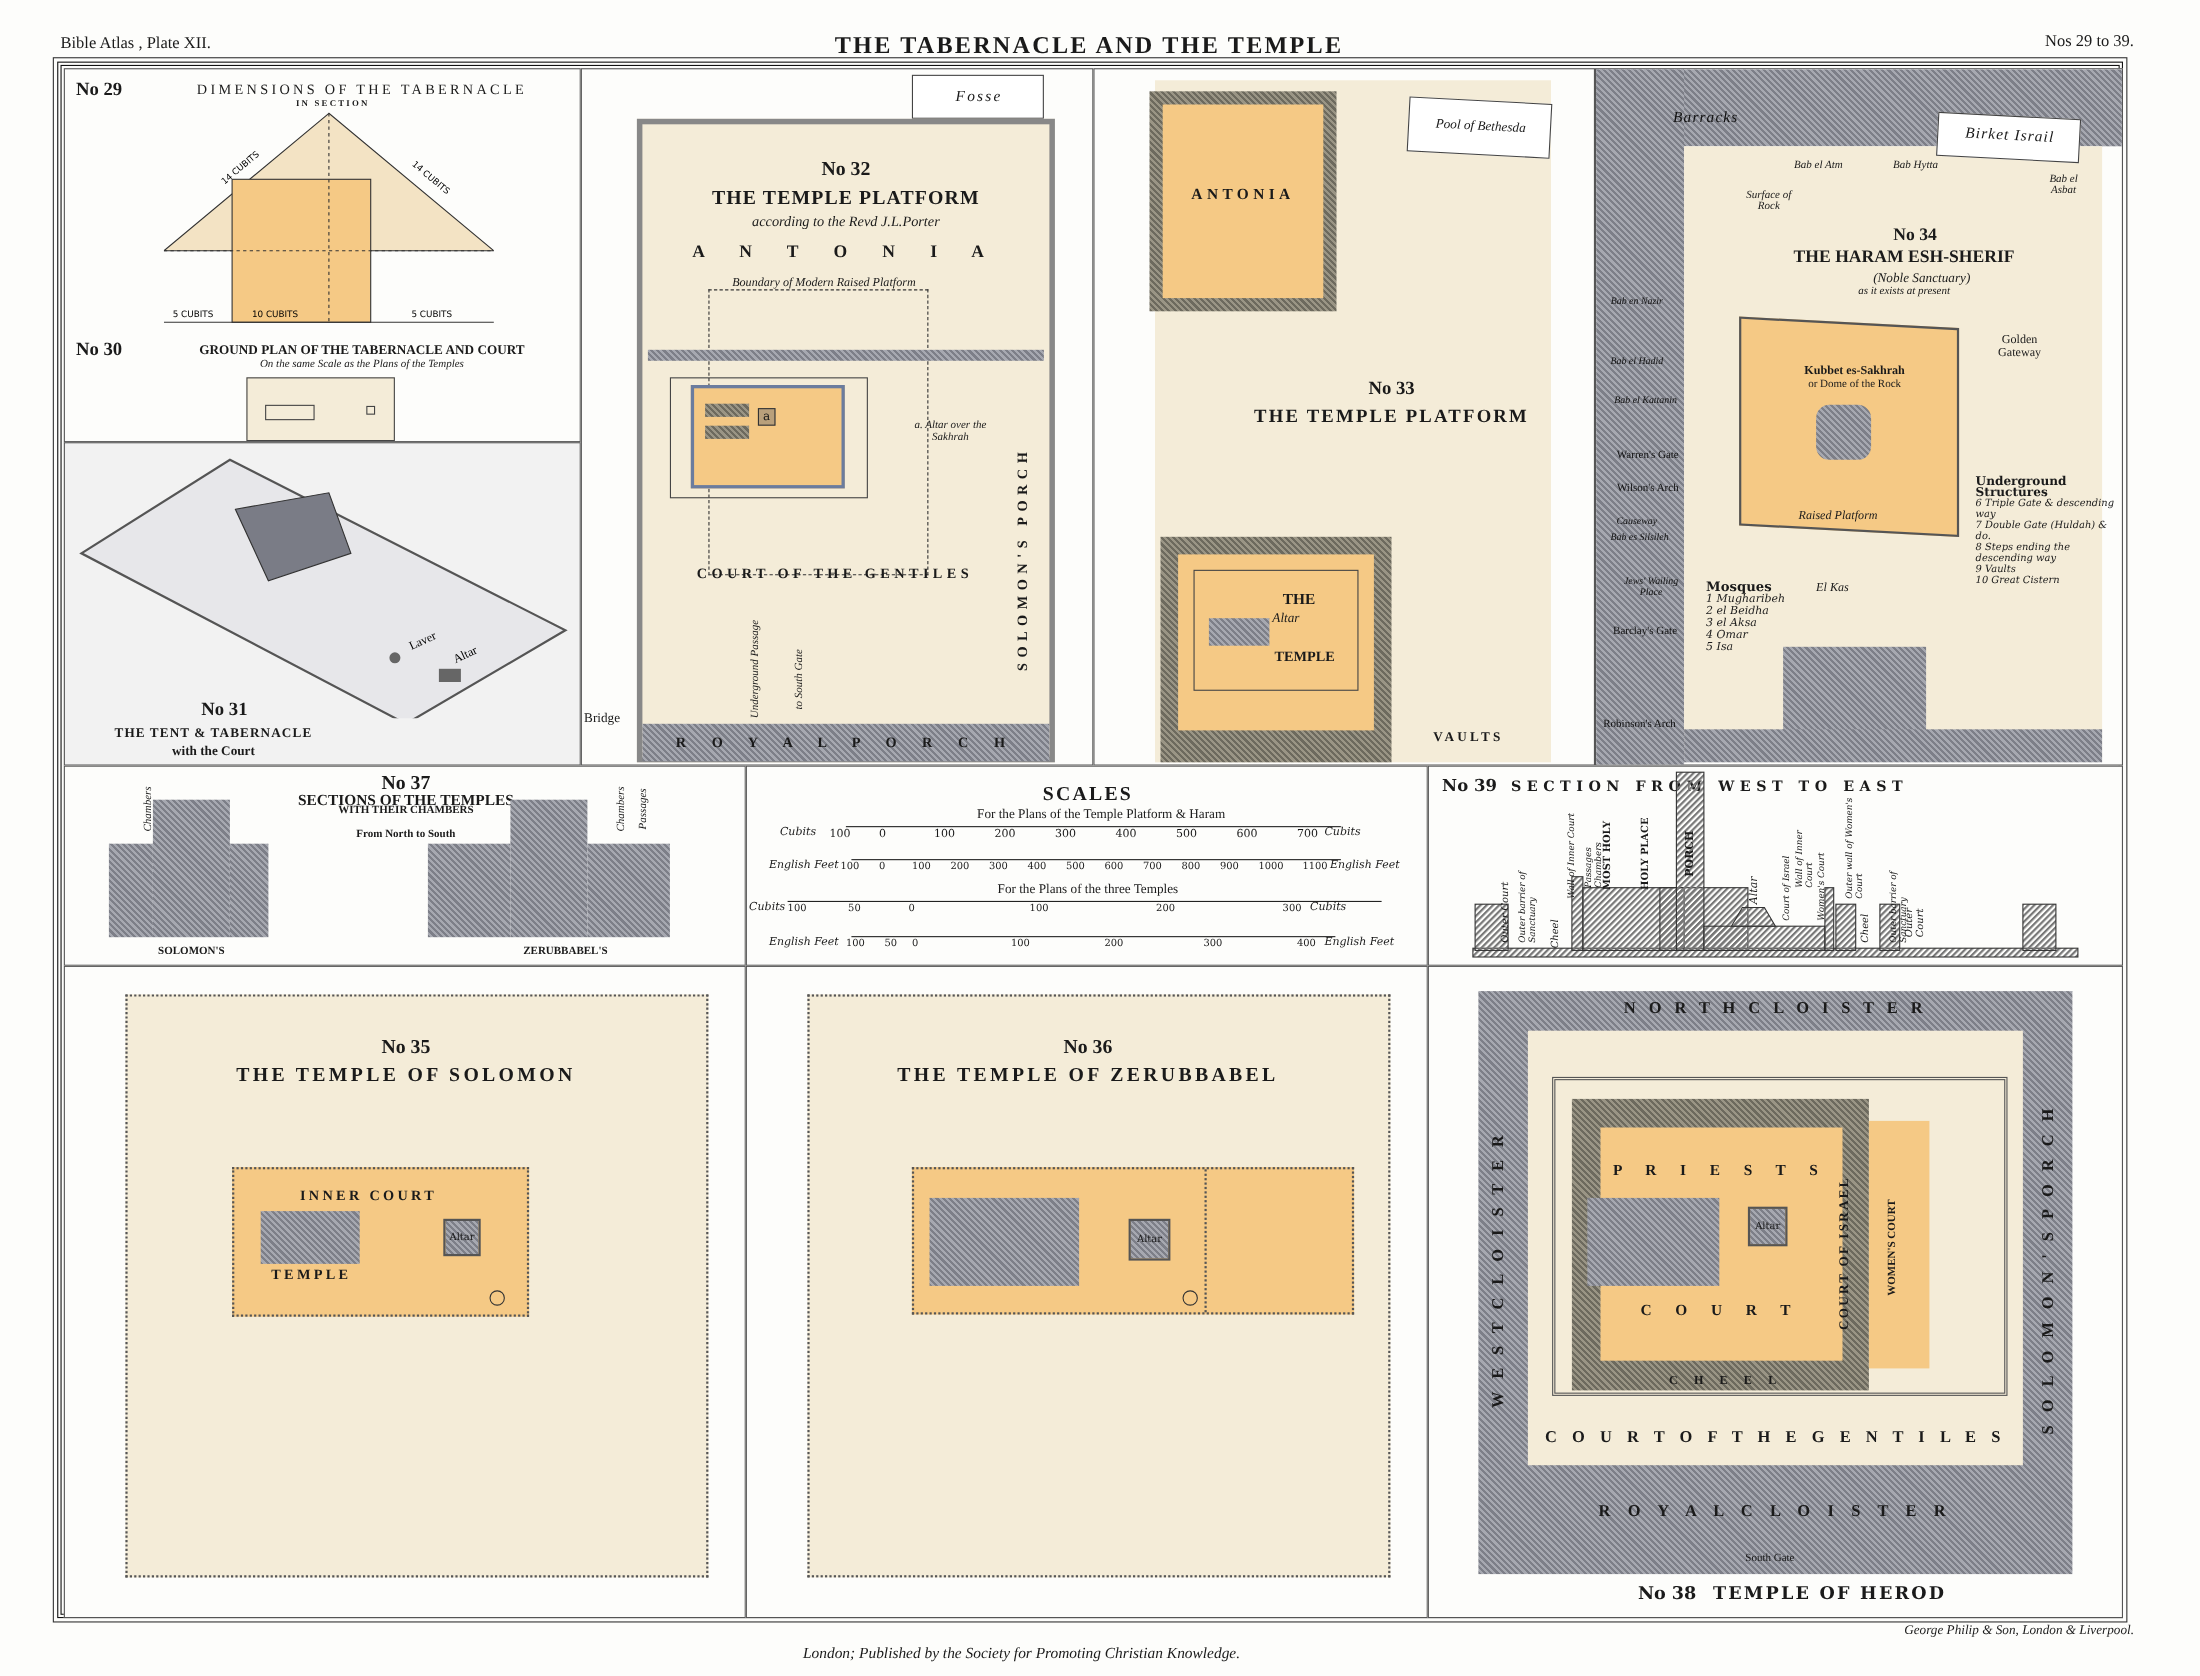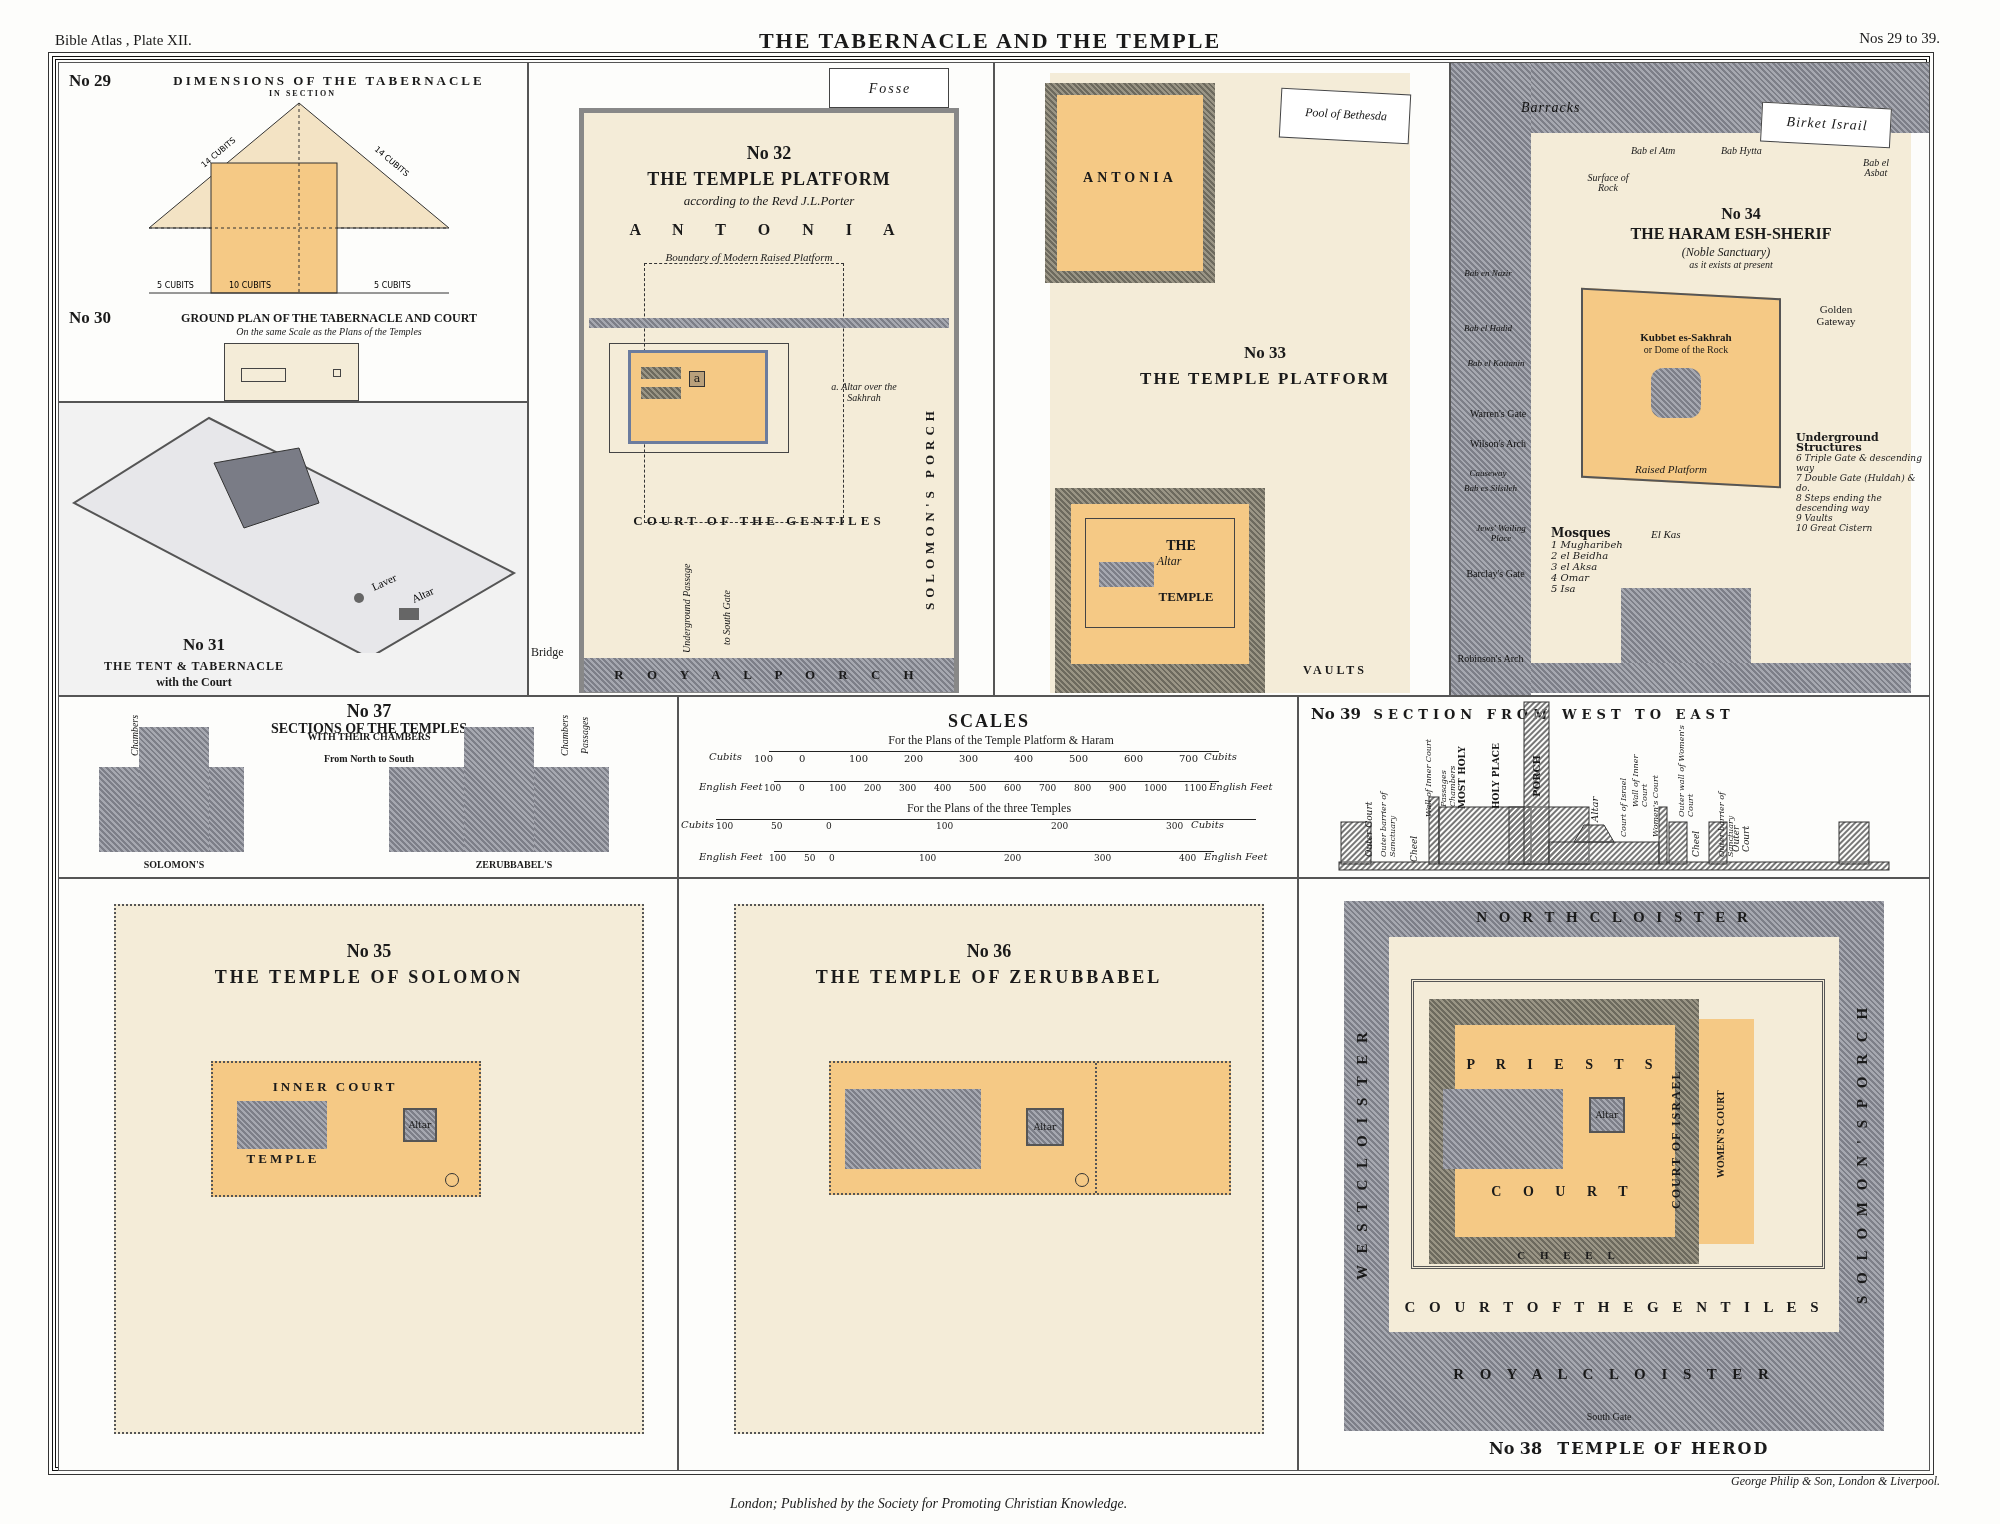--- a/index.html
+++ b/index.html
@@ -11,21 +11,21 @@
   .hdr-title{left:720px;top:28px;width:540px;text-align:center;font-size:22px;letter-spacing:2px;font-weight:bold}
   .hdr-right{right:60px;top:30px;font-size:15px}
   .frame{left:52px;top:56px;width:1878px;height:1415px;border:4px double #111;outline:1px solid #333;outline-offset:3px}
   .panel{position:absolute;border:1px solid #555;background:#fdfdfb;overflow:hidden}
   .parch{background:#f4ecd8}
   .gold{background:#f5c985}
   .hatch{background:repeating-linear-gradient(45deg,#7d7f88 0 2px,#a6a8b0 2px 4px)}
   .hatch-brown{background:repeating-linear-gradient(45deg,#6d6a5e 0 2px,#9a9585 2px 4px)}
   .lbl{position:absolute;text-align:center;font-family:"Liberation Serif","DejaVu Serif",serif}
   .num{font-weight:bold}
-  .caps{letter-spacing:3px;font-weight:bold}
+  .caps{letter-spacing:3px;font-weight:normal}
   .dashed{border:1px dashed #333}
   .dotted{border:2px dotted #555}
   .tick-row{position:absolute;left:0;right:0;height:1px;background:#222}
   .vtext{writing-mode:vertical-rl;transform:rotate(180deg)}
   .vtext2{writing-mode:vertical-rl}
   .footer{left:730px;top:1496px;font-size:14px;font-style:italic}
   .footer-right{right:60px;top:1474px;font-size:12px;font-style:italic}
 </style>
 </head>
 <body>
@@ -137,21 +137,21 @@
   <div class="lbl ital" style="left:70px;top:37px;font-size:14px;color:#111;letter-spacing:1px">Barracks</div>
   <div class="abs" style="left:310px;top:42px;width:130px;height:40px;background:#fff;border:1px solid #444;transform:rotate(3deg)">
     <div class="lbl ital" style="left:0;top:10px;width:130px;font-size:14px;letter-spacing:1px">Birket Israil</div>
   </div>
   <div class="lbl ital" style="left:180px;top:82px;font-size:10px">Bab el Atm</div>
   <div class="lbl ital" style="left:270px;top:82px;font-size:10px">Bab Hytta</div>
   <div class="lbl ital" style="left:400px;top:95px;width:50px;font-size:10px;line-height:10px">Bab el Asbat</div>
   <div class="lbl ital" style="left:132px;top:110px;width:50px;font-size:10px;line-height:10px">Surface of Rock</div>
   <div class="lbl num" style="left:240px;top:142px;width:100px;font-size:16px">No 34</div>
   <div class="lbl" style="left:150px;top:162px;width:260px;font-size:16px;font-weight:bold">THE HARAM ESH-SHERIF</div>
-  <div class="lbl ital" style="left:175px;top:182px;width:200px;font-size:12px">(Noble Sanctuary)</div>
+  <div class="lbl ital" style="left:196px;top:182px;width:200px;font-size:12px">(Noble Sanctuary)</div>
   <div class="lbl ital" style="left:180px;top:196px;width:200px;font-size:10px">as it exists at present</div>
   <div class="abs gold" style="left:130px;top:230px;width:200px;height:190px;border:2px solid #555;transform:skewY(3deg)"></div>
   <div class="lbl" style="left:150px;top:268px;width:170px;font-size:11px;font-weight:bold">Kubbet es-Sakhrah</div>
   <div class="lbl" style="left:150px;top:281px;width:170px;font-size:10px">or Dome of the Rock</div>
   <div class="abs hatch" style="left:200px;top:305px;width:50px;height:50px;border-radius:12px"></div>
   <div class="lbl ital" style="left:160px;top:400px;width:120px;font-size:11px">Raised Platform</div>
   <div class="lbl" style="left:350px;top:240px;width:70px;font-size:11px;line-height:12px">Golden Gateway</div>
   <div class="lbl ital" style="left:2px;top:205px;width:70px;font-size:9px;color:#111">Bab en Nazir</div>
   <div class="lbl ital" style="left:2px;top:260px;width:70px;font-size:9px;color:#111">Bab el Hadid</div>
   <div class="lbl ital" style="left:10px;top:295px;width:70px;font-size:9px;color:#111">Bab el Kattanin</div>

